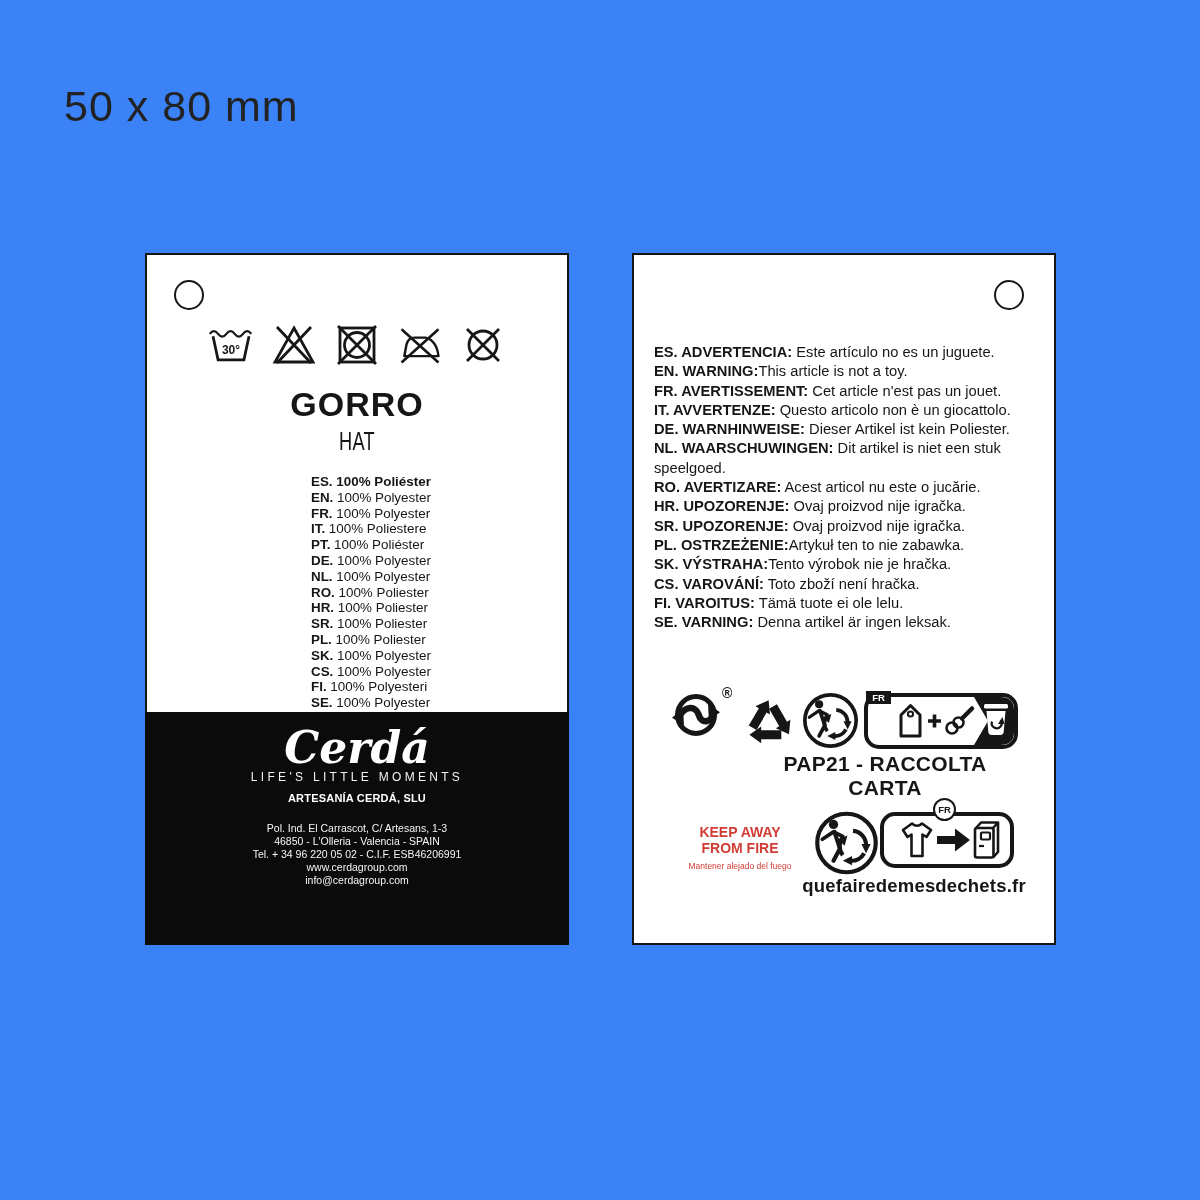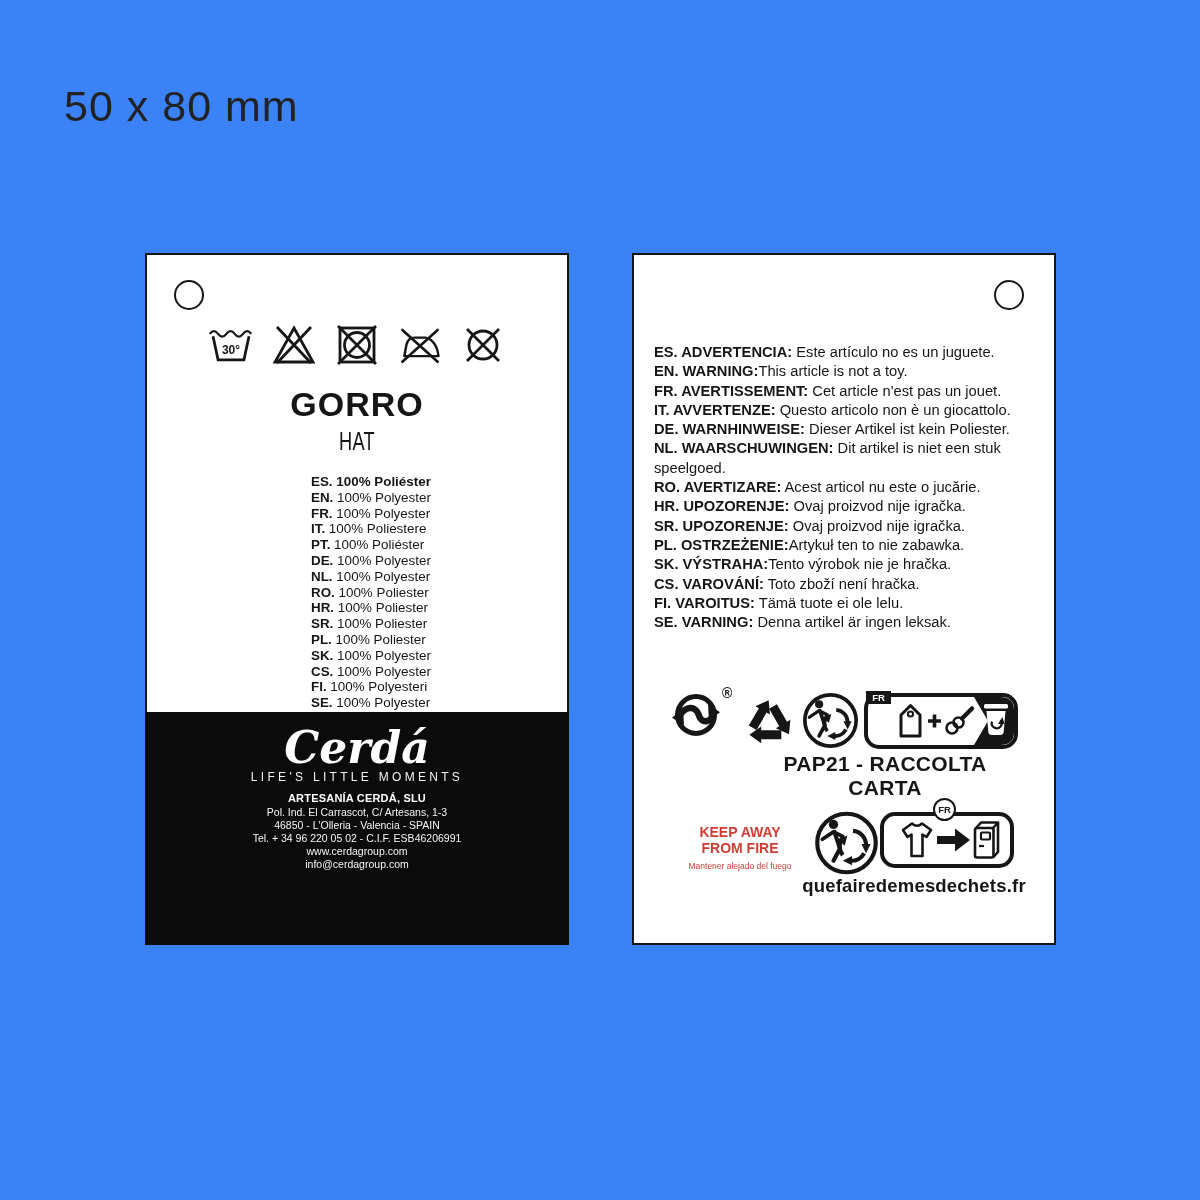--- a/index.html
+++ b/index.html
@@ -23,21 +23,21 @@
             transform:scaleX(.7);transform-origin:center;letter-spacing:.5px;}
   .comp-list{position:absolute;left:164px;top:219px;font-size:13.4px;line-height:15.8px;white-space:nowrap;}
   .comp-row .lang{font-weight:bold;}
   .comp-row.bold-all .val{font-weight:bold;}
 
   .footer{position:absolute;left:-2px;right:-2px;bottom:-2px;height:233px;background:#0b0b0b;color:#fff;text-align:center;}
   .logo{font-family:"DejaVu Serif", serif;font-style:italic;font-weight:bold;font-size:44px;line-height:46px;margin-top:13px;}
   .tagline{font-size:12px;letter-spacing:3.3px;margin-top:-1px;color:#f2f2f2;}
   .company{font-size:11px;font-weight:bold;margin-top:8px;letter-spacing:.2px;}
   .addr{font-size:10.5px;line-height:13px;color:#f5f5f5;}
-  .addr.first{margin-top:2px;}
+  .addr.first{margin-top:18px;}
 
   
   .warn-list{position:absolute;left:20px;top:88px;width:398px;font-size:14.7px;line-height:19.3px;}
   .warn-row b{font-weight:bold;}
 
   .abs{position:absolute;}
   .reg-mark{position:absolute;left:88px;top:430px;font-size:14px;font-weight:bold;}
   .pap-label{position:absolute;left:120px;top:497px;width:262px;text-align:center;font-size:21px;font-weight:bold;letter-spacing:.3px;}
 
   .fire-block{position:absolute;left:46px;top:570px;width:120px;text-align:center;}

